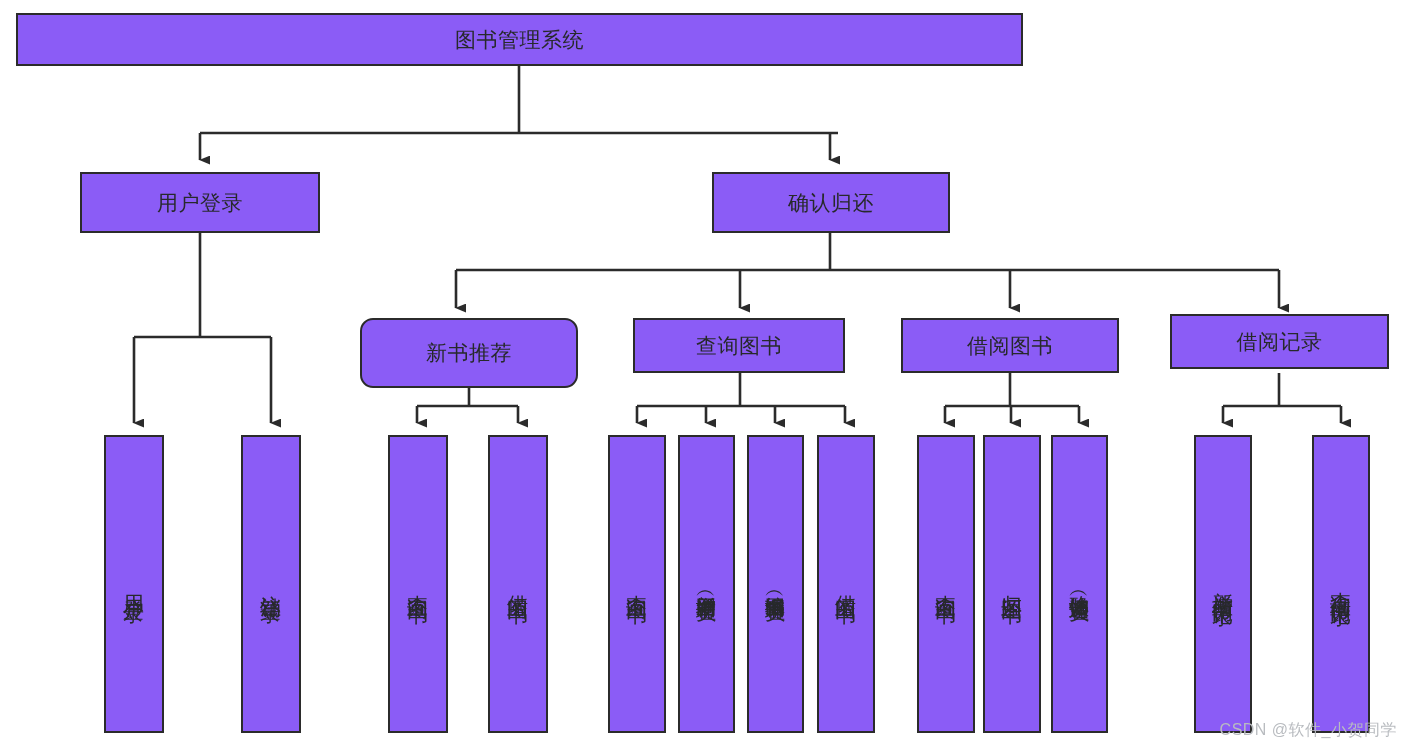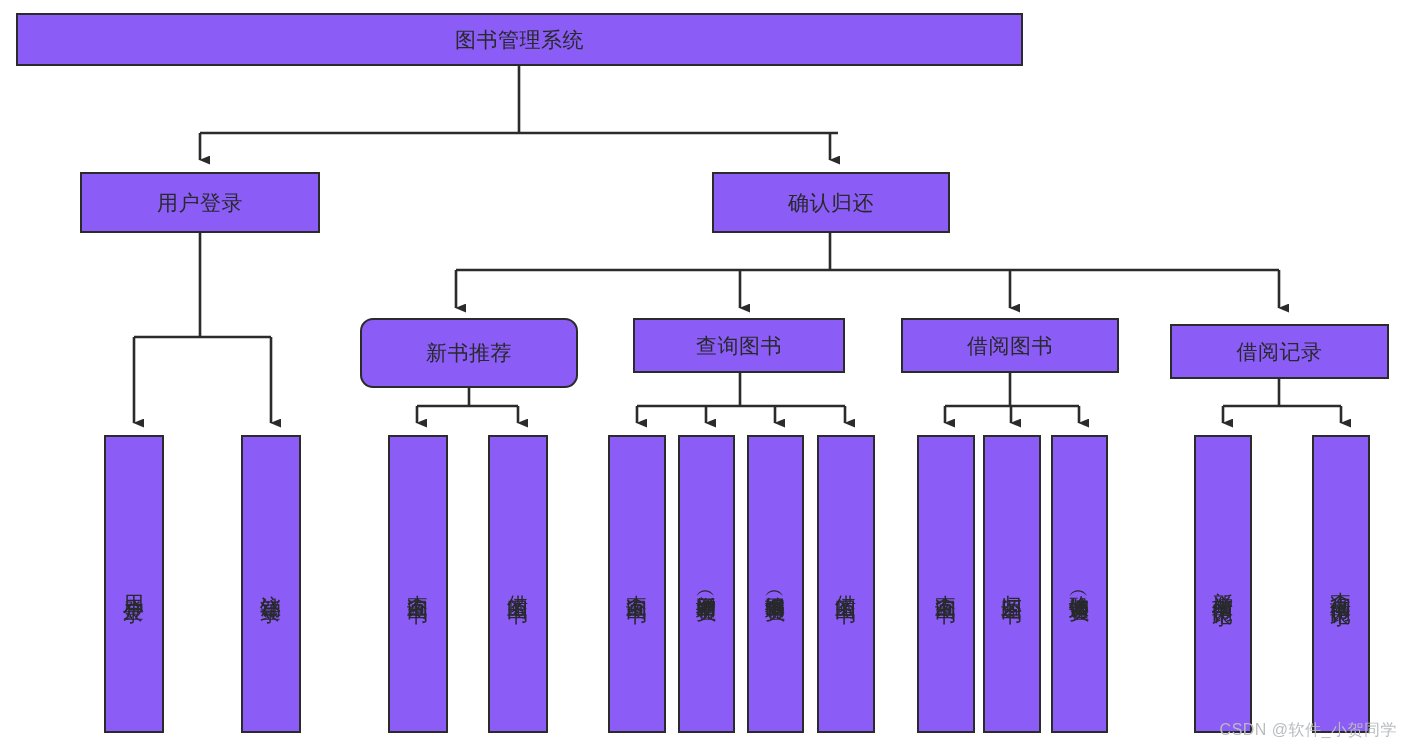--- a/index.html
+++ b/index.html
@@ -136,21 +136,21 @@
 
   <div class="node-box horizontal-label" style="left:360px; top:318px; width:218px; height:70px;border-radius:13px;">
     <span>新书推荐</span>
   </div>
   <div class="node-box horizontal-label" style="left:633px; top:318px; width:212px; height:55px;">
     <span>查询图书</span>
   </div>
   <div class="node-box horizontal-label" style="left:901px; top:318px; width:218px; height:55px;">
     <span>借阅图书</span>
   </div>
-  <div class="node-box horizontal-label" style="left:1170px; top:324px; width:219px; height:55px;">
+  <div class="node-box horizontal-label" style="left:1170px; top:314px; width:219px; height:55px;">
     <span>借阅记录</span>
   </div>
 
   <div class="node-box vertical-label" style="left:104px; top:435px; width:60px; height:298px;">
     <span class="vtext">用户登录</span>
   </div>
   <div class="node-box vertical-label" style="left:241px; top:435px; width:60px; height:298px;">
     <span class="vtext">注销登录</span>
   </div>
 

